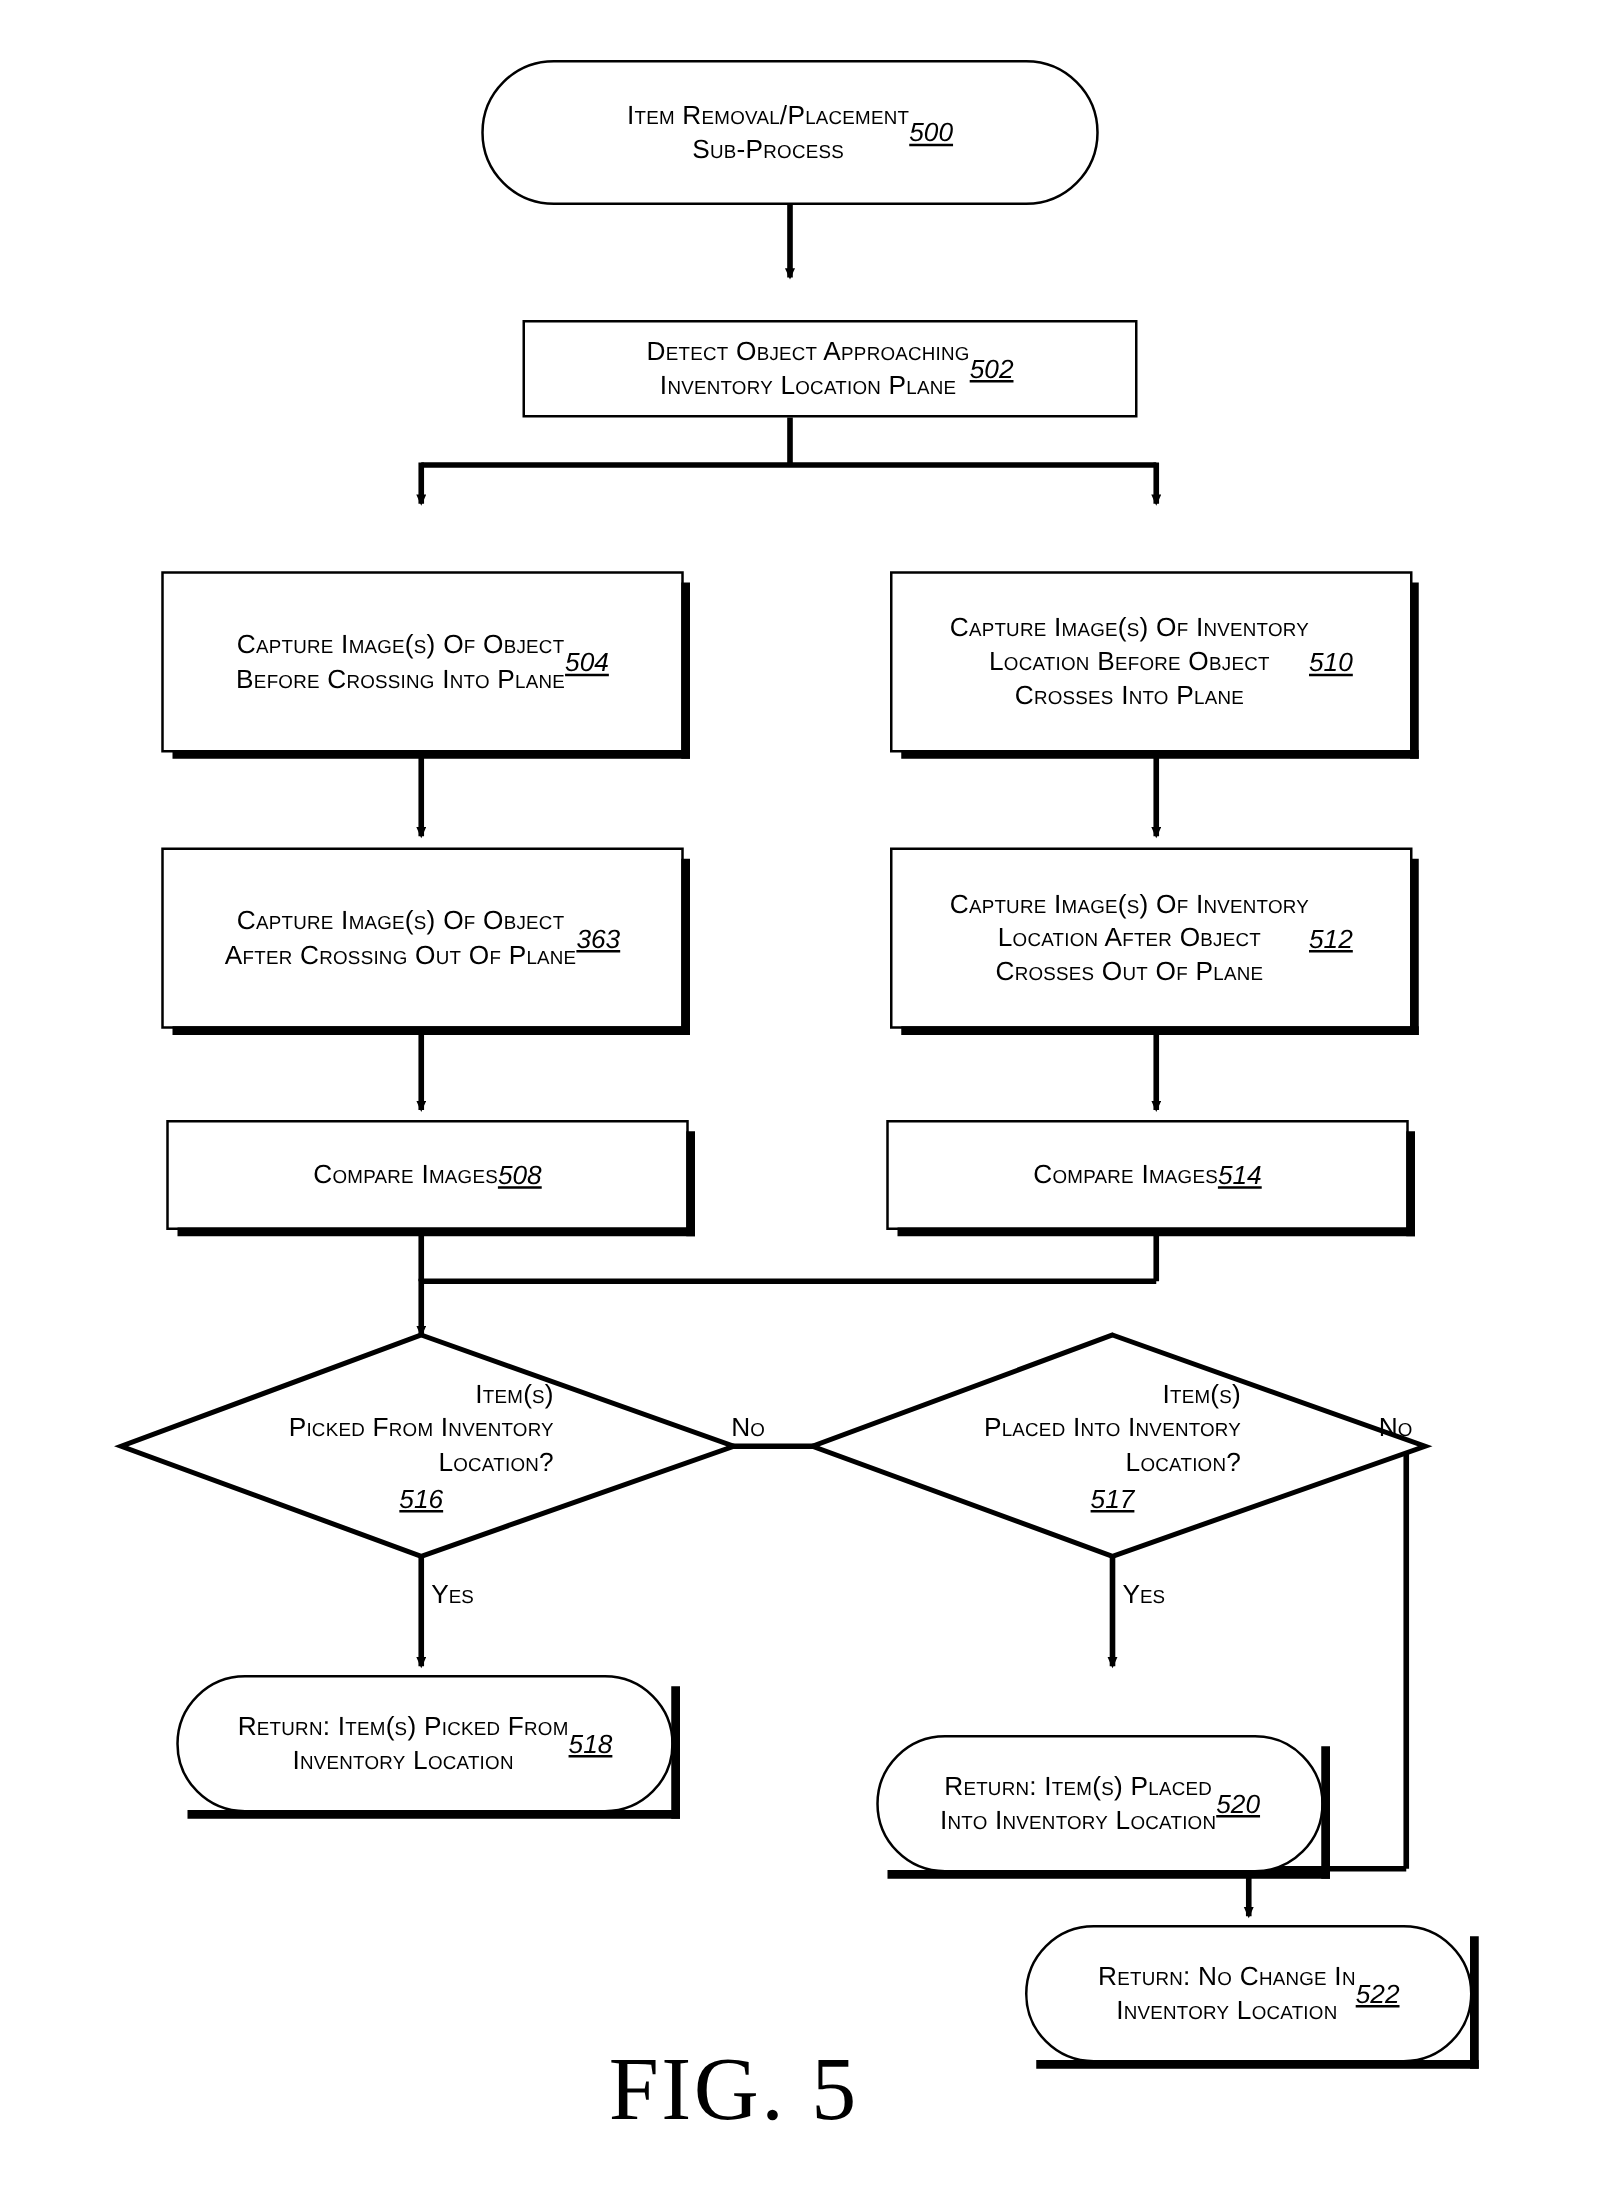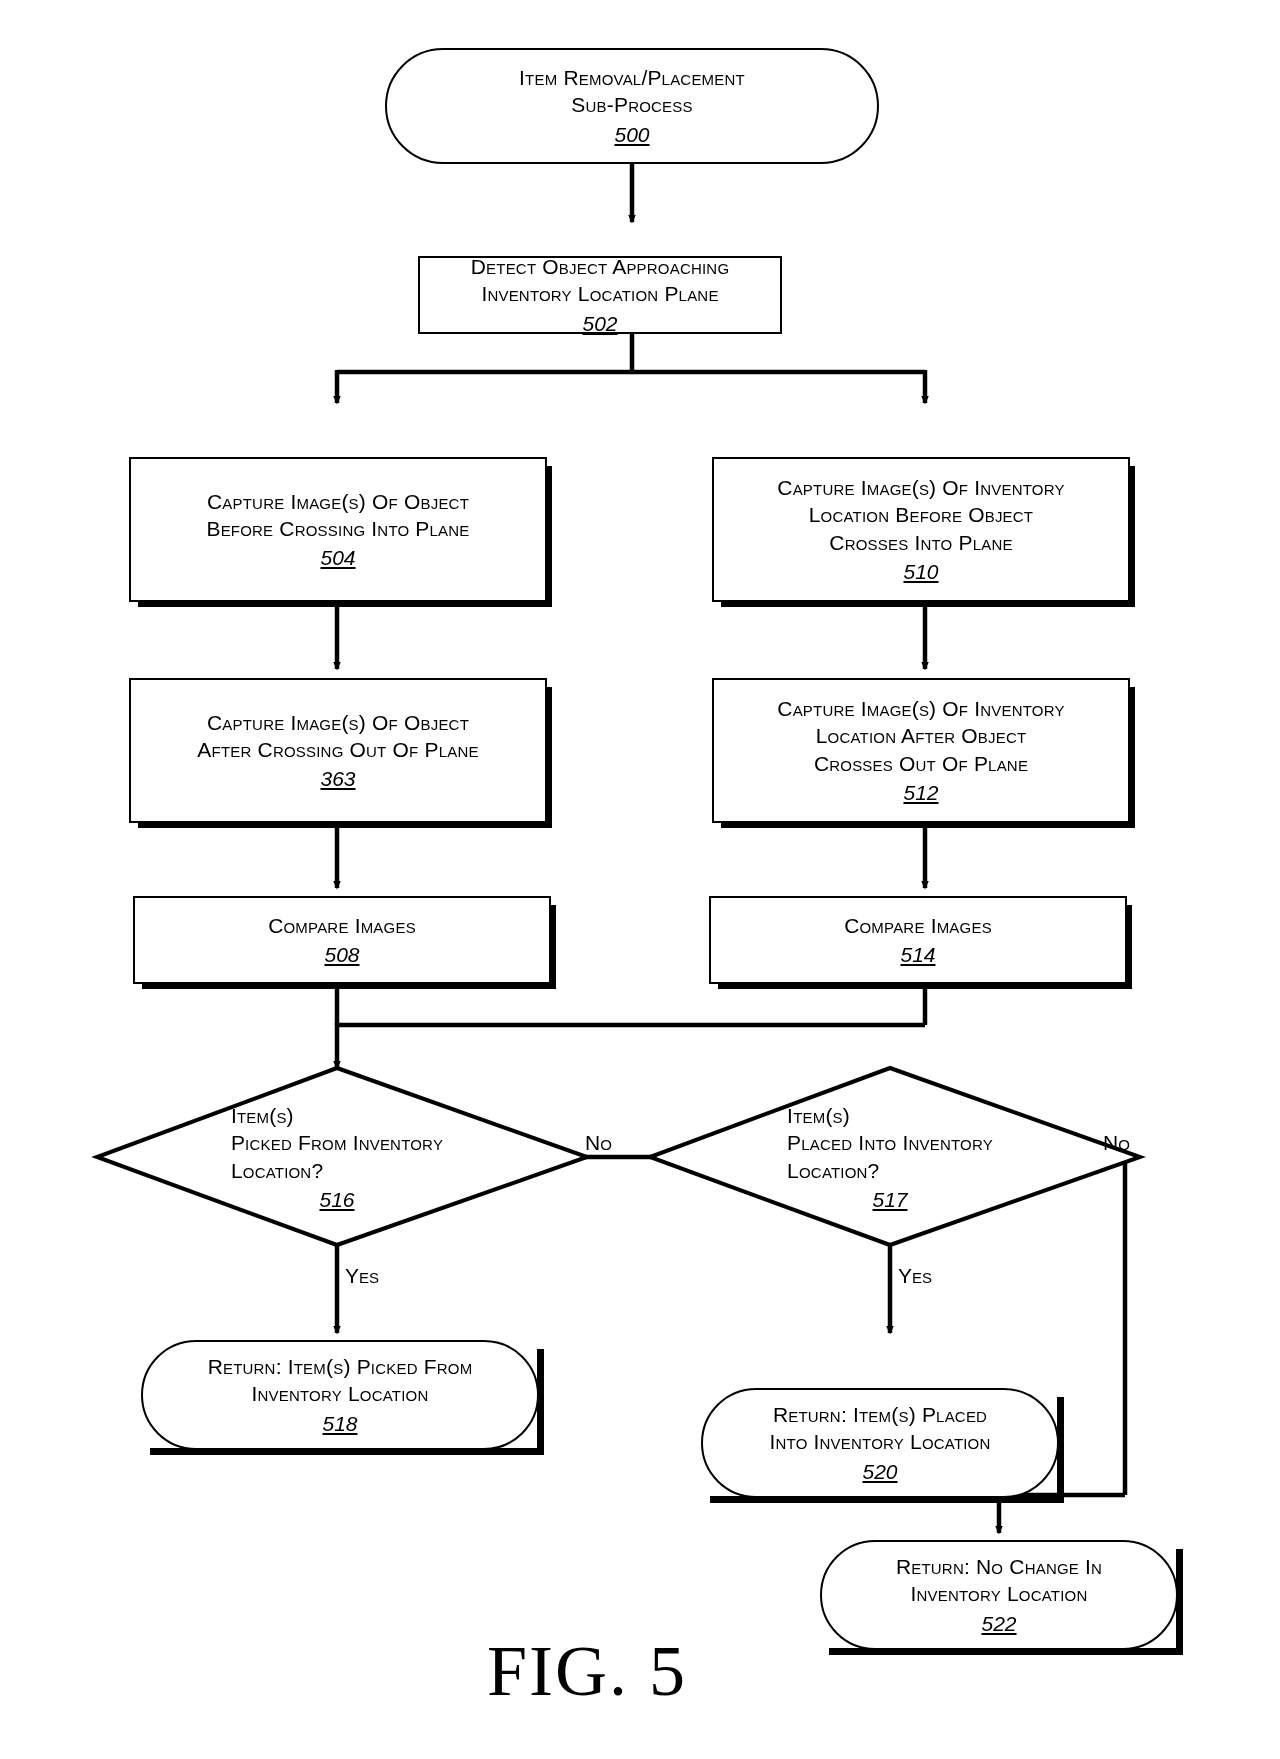--- a/index.html
+++ b/index.html
@@ -20,21 +20,20 @@
     left: 0; top: 0;
     width: 1280px;
     height: 1759px;
   }
   .node {
     position: absolute;
     box-sizing: border-box;
     background: #ffffff;
     border: 2.5px solid #000000;
     display: flex;
-    flex-direction: column;
     align-items: center;
     justify-content: center;
     text-align: center;
     line-height: 1.30;
   }
   
   .smcp {
     font-variant: small-caps;
     font-size: 21px;
     letter-spacing: 0.2px;
@@ -83,21 +82,21 @@
     font-size: 72px;
     letter-spacing: 2px;
   }
 
   .diamond-text {
     position: absolute;
     display: flex;
     flex-direction: column;
     align-items: center;
     justify-content: center;
-    text-align: left;
+    text-align: right;
     line-height: 1.30;
     pointer-events: none;
   }
 </style>
 </head>
 <body>
 
 <svg id="canvas" viewBox="0 0 1280 1759">
   <defs>
     <marker id="arrow" markerWidth="11" markerHeight="11" refX="7.5" refY="4" orient="auto" markerUnits="userSpaceOnUse">
@@ -141,21 +140,21 @@
   <polygon points="337,1068 587,1157 337,1245 97,1157" fill="#ffffff" stroke="#000000" stroke-width="4"></polygon>
   <polygon points="890,1068 1140,1157 890,1245 650,1157" fill="#ffffff" stroke="#000000" stroke-width="4"></polygon>
 </svg>
 
 <div class="node terminator" style="left:385px; top:48px; width:494px; height:116px;">
   <div class="smcp">Item Removal/Placement
 Sub-Process</div>
   <div class="num">500</div>
 </div>
 
-<div class="node process" style="left:418px; top:256px; width:364px; height:78px;">
+<div class="node process" style="left:418px; top:256px; width:492px; height:78px;">
   <div class="smcp">Detect Object Approaching
 Inventory Location Plane</div>
   <div class="num">502</div>
 </div>
 
 <div class="node process shadow-box" style="left:129px; top:457px; width:418px; height:145px;">
   <div class="smcp">Capture Image(s) Of Object
 Before Crossing Into Plane</div>
   <div class="num">504</div>
 </div>

